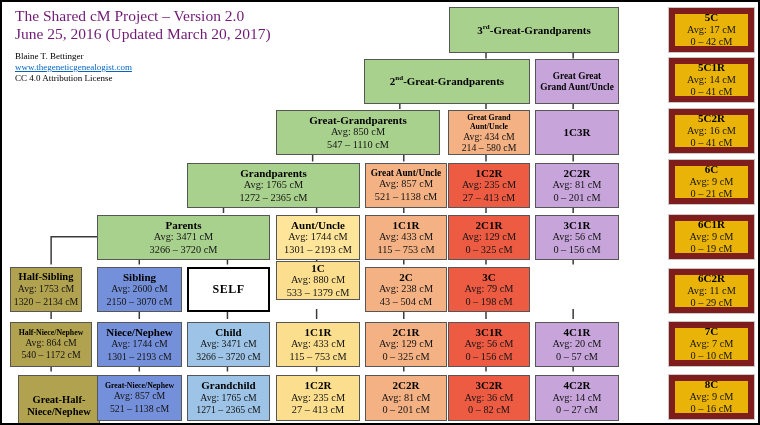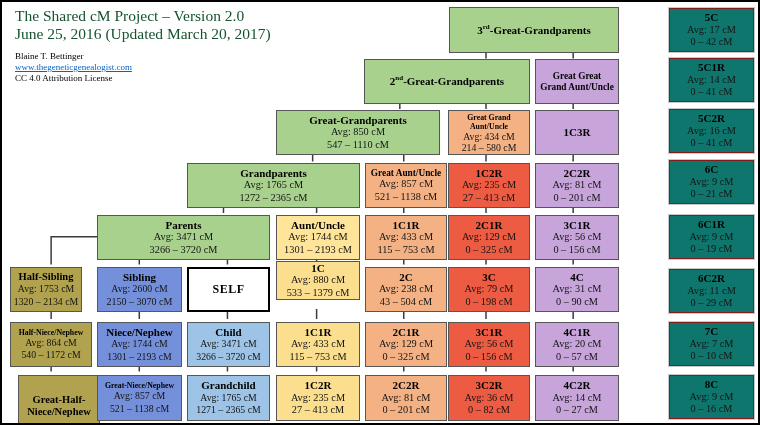--- a/index.html
+++ b/index.html
@@ -2,21 +2,21 @@
 <html><head>
 <meta charset="utf-8">
 <style>
   html,body{margin:0;padding:0;background:#fff}
   .canvas{
     position:relative;width:760px;height:425px;box-sizing:border-box;
     background:#fff;border:2px solid #000;overflow:hidden;
     font-family:"Liberation Serif","DejaVu Serif",serif;color:#111;
   }
   .lines{position:absolute;left:0;top:0;width:100%;height:100%}
-  .title{position:absolute;left:13px;top:5px;font-size:15.5px;line-height:18px;color:#14532d;white-space:nowrap}
+  .title{position:absolute;left:13px;top:5px;font-size:15.5px;line-height:18px;color:#701a75;white-space:nowrap}
   .meta{position:absolute;left:13px;top:49px;font-size:9px;line-height:11px;color:#000;white-space:nowrap}
   .meta a{color:#0563c1;cursor:pointer}
   .box{
     position:absolute;box-sizing:border-box;border:1px solid #565656;
     display:flex;flex-direction:column;justify-content:center;align-items:center;
     text-align:center;padding:1px 0;
   }
   .bt{font-weight:bold;font-size:11px;line-height:12.5px;color:#000;white-space:nowrap}
   .bt.md{font-size:9.3px;line-height:10.5px}
   .bt.sm{font-size:7.8px;line-height:9px}
@@ -24,21 +24,21 @@
   sup{font-size:7px;line-height:0}
   .green{background:#a9d18e}
   .purple{background:#c7a5da}
   .orange{background:#f4b183}
   .red{background:#ee5b43}
   .yellow{background:#ffe599}
   .gold{background:#fbdf8e}
   .olive{background:#b1a24f}
   .blue{background:#7590da}
   .lblue{background:#9dc3e6}
-  .white{background:#0f766e;border:1px solid #7f1d1d;box-shadow:0 0 0 1px #c9c9c9}
+  .white{background:#eab308;border:6px solid #7f1d1d;box-shadow:0 0 0 1px #c9c9c9}
   .selfbox{background:#fff;border:2.5px solid #000}
   .selfbox .bt{font-size:12px;letter-spacing:.5px}
 </style>
 </head>
 <body>
 
 <div class="canvas">
 
   <svg class="lines" viewBox="0 0 760 425" xmlns="http://www.w3.org/2000/svg">
     <path fill="none" stroke="#3a3a3a" stroke-width="1.5" d="
@@ -157,25 +157,20 @@
   <div class="box orange" style="left:363px;top:265px;width:82px;height:45px">
     <div class="bt">2C</div>
     <div class="bs">Avg: 238 cM</div>
     <div class="bs">43 – 504 cM</div>
   </div>
   <div class="box red" style="left:446px;top:265px;width:82px;height:45px">
     <div class="bt">3C</div>
     <div class="bs">Avg: 79 cM</div>
     <div class="bs">0 – 198 cM</div>
   </div>
-  <div class="box purple" style="left:533px;top:265px;width:84px;height:45px">
-    <div class="bt">4C</div>
-    <div class="bs">Avg: 31 cM</div>
-    <div class="bs">0 – 90 cM</div>
-  </div>
 
   <div class="box olive" style="left:8px;top:320px;width:82px;height:45px">
     <div class="bt sm">Half-Niece/Nephew</div>
     <div class="bs" style="font-size:9.8px">Avg: 864 cM</div>
     <div class="bs" style="font-size:9.8px">540 – 1172 cM</div>
   </div>
   <div class="box blue" style="left:95px;top:320px;width:85px;height:45px">
     <div class="bt">Niece/Nephew</div>
     <div class="bs" style="font-size:9.8px">Avg: 1744 cM</div>
     <div class="bs" style="font-size:9.8px">1301 – 2193 cM</div>

